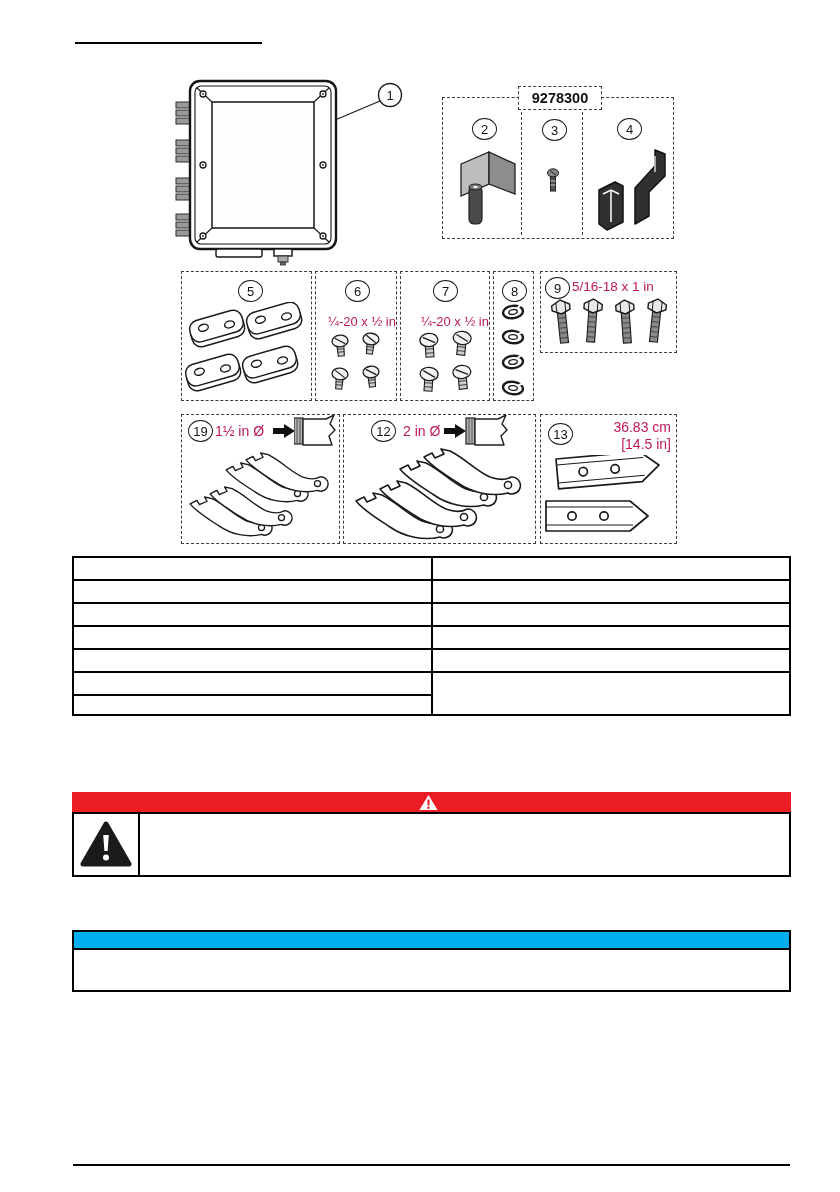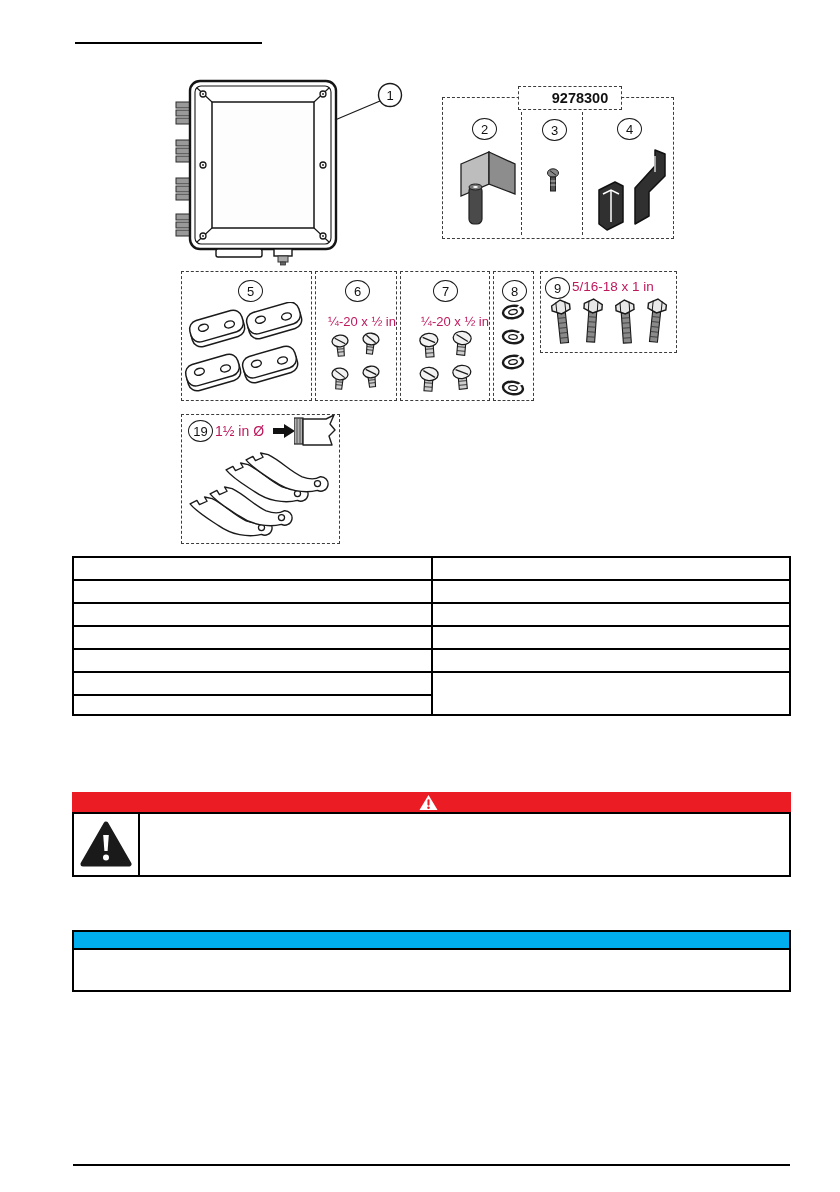--- a/index.html
+++ b/index.html
@@ -9,21 +9,21 @@
   .rule{position:absolute;background:#000;}
   .dashed{position:absolute;border:1.6px dashed #3c3c3c;background:#fff;}
   .subcell{position:absolute;border-left:1.6px dashed #3c3c3c;border-right:1.6px dashed #3c3c3c;}
   .callout{position:absolute;min-width:19px;height:20px;padding:0 2px;border:1.4px solid #1a1a1a;
            border-radius:50%;background:#fff;display:flex;align-items:center;justify-content:center;
            font-size:13px;line-height:1;z-index:3;}
   .spec{position:absolute;font-size:13.5px;white-space:nowrap;color:#be185d;}
   .spec.center{text-align:right;}
   .kit-label{position:absolute;left:518px;top:86px;width:82px;height:22px;border:1.6px dashed #3c3c3c;
              background:#fff;display:flex;align-items:center;justify-content:center;
-             font-weight:bold;font-size:14.5px;z-index:4;padding-left:20px;}
+             font-weight:bold;font-size:14.5px;z-index:4;}
   .parts-table{position:absolute;left:72px;top:556px;width:719px;border-collapse:collapse;table-layout:fixed;}
   .parts-table td{border:2px solid #000;height:21px;padding:0 6px;font-size:12px;vertical-align:middle;}
   .warning{position:absolute;left:72px;top:792px;width:719px;}
   .warning-header{height:20px;background:#EC1C24;display:flex;align-items:center;justify-content:center;
                   color:#fff;font-weight:bold;font-size:13px;gap:6px;}
   .warning-body{height:61px;border:2px solid #000;display:flex;}
   .warning-icon-cell{width:64px;border-right:2px solid #000;display:flex;align-items:center;justify-content:center;}
   .warning-text{flex:1;font-size:13px;padding:4px 8px;}
   .notice{position:absolute;left:72px;top:930px;width:719px;}
   .notice-header{height:16px;background:#00AEEF;border:2px solid #000;display:flex;align-items:center;
@@ -245,21 +245,58 @@
             <circle cx="90" cy="36" r="3.6" fill="#fff" stroke="#1a1a1a" stroke-width="1.5"></circle>
           </g>
         </defs>
         <use href="#clamp" transform="translate(38,12) scale(0.85)"></use>
         <use href="#clamp" transform="translate(58,2) scale(0.85)"></use>
         <use href="#clamp" transform="translate(2,46) scale(0.85)"></use>
         <use href="#clamp" transform="translate(22,36) scale(0.85)"></use>
       </svg>
     </div>
 
-
+    <div class="dashed" style="left:343px;top:414px;width:191px;height:128px;">
+      <div class="callout" style="left:27px;top:5px;">12</div>
+      <div class="spec" style="left:59px;top:8px;font-size:14px;">2 in Ø</div>
+      <svg class="abs" style="left:100px;top:9px;" width="22" height="14" viewBox="0 0 22 14">
+        <polygon points="0,4 11,4 11,0 22,7 11,14 11,10 0,10" fill="#111"></polygon>
+      </svg>
+      <svg class="abs" style="left:121px;top:0px;" width="44" height="32" viewBox="0 0 42 32">
+        <rect x="0" y="3" width="9" height="26" fill="#b0b0b0" stroke="#1f1f1f" stroke-width="1.2"></rect>
+        <line x1="3" y1="3" x2="3" y2="29" stroke="#555" stroke-width="1"></line>
+        <line x1="6" y1="3" x2="6" y2="29" stroke="#555" stroke-width="1"></line>
+        <path d="M9,4 h23 l8,-4 -4,9 5,6 -6,6 3,9 h-29 z" fill="#fff" stroke="#1f1f1f" stroke-width="1.4" stroke-linejoin="round"></path>
+      </svg>
+      <svg class="abs" style="left:2px;top:32px;" width="186" height="94" viewBox="0 0 186 94">
+        <use href="#clamp" transform="translate(48,14)"></use>
+        <use href="#clamp" transform="translate(72,2)"></use>
+        <use href="#clamp" transform="translate(4,46)"></use>
+        <use href="#clamp" transform="translate(28,34)"></use>
+      </svg>
+    </div>
+
+    <div class="dashed" style="left:540px;top:414px;width:135px;height:128px;">
+      <div class="callout" style="left:7px;top:8px;">13</div>
+      <div class="spec center" style="left:38px;top:4px;width:92px;font-size:14px;">36.83 cm</div>
+      <div class="spec center" style="left:38px;top:21px;width:92px;font-size:14px;">[14.5 in]</div>
+      <svg class="abs" style="left:3px;top:40px;" width="128" height="86" viewBox="0 0 128 86">
+        <defs>
+          <g id="rail">
+            <polygon points="0,0 84,0 102,15 84,30 0,30" fill="#fff" stroke="#1a1a1a" stroke-width="1.7" stroke-linejoin="round"></polygon>
+            <line x1="0" y1="6" x2="87" y2="6" stroke="#1a1a1a" stroke-width="1"></line>
+            <line x1="0" y1="24" x2="87" y2="24" stroke="#1a1a1a" stroke-width="1"></line>
+            <circle cx="26" cy="15" r="4.2" fill="#fff" stroke="#1a1a1a" stroke-width="1.7"></circle>
+            <circle cx="58" cy="15" r="4.2" fill="#fff" stroke="#1a1a1a" stroke-width="1.7"></circle>
+          </g>
+        </defs>
+        <use href="#rail" transform="translate(12,4) rotate(-5)"></use>
+        <use href="#rail" transform="translate(2,46)"></use>
+      </svg>
+    </div>
   </div>
 
   <table class="parts-table">
     <colgroup>
         <col style="width:50%">
         <col style="width:50%">
       </colgroup>
     <tbody>
         <tr>
       <td></td>

